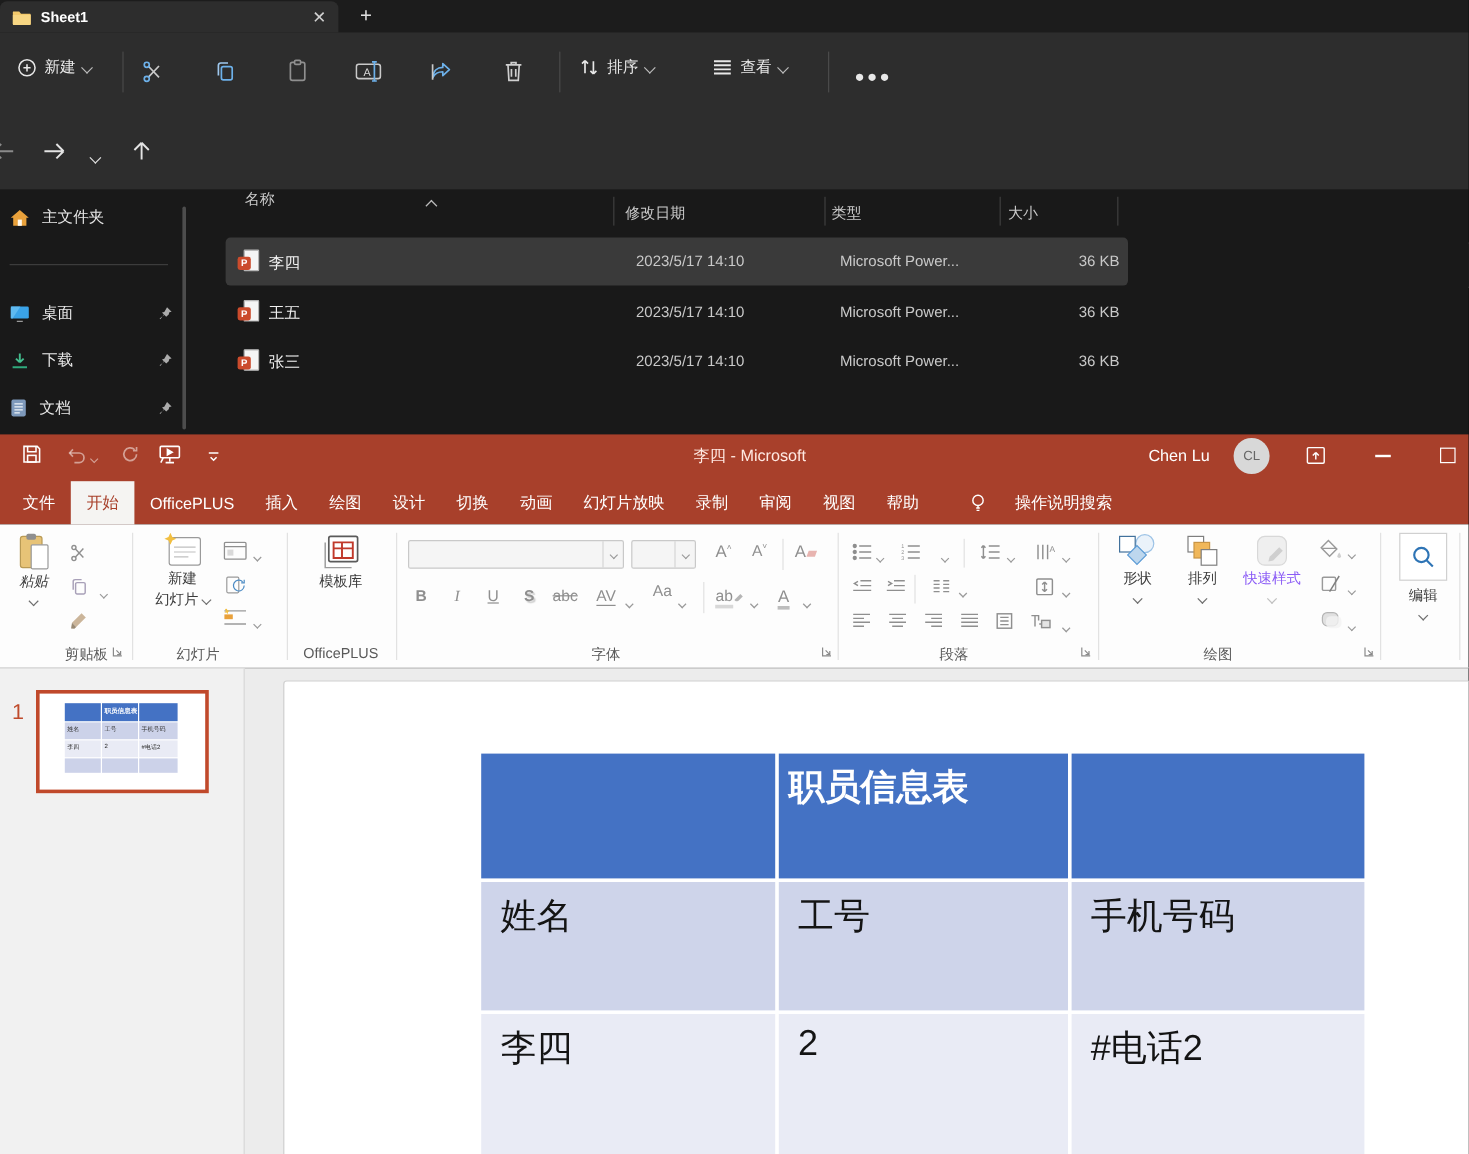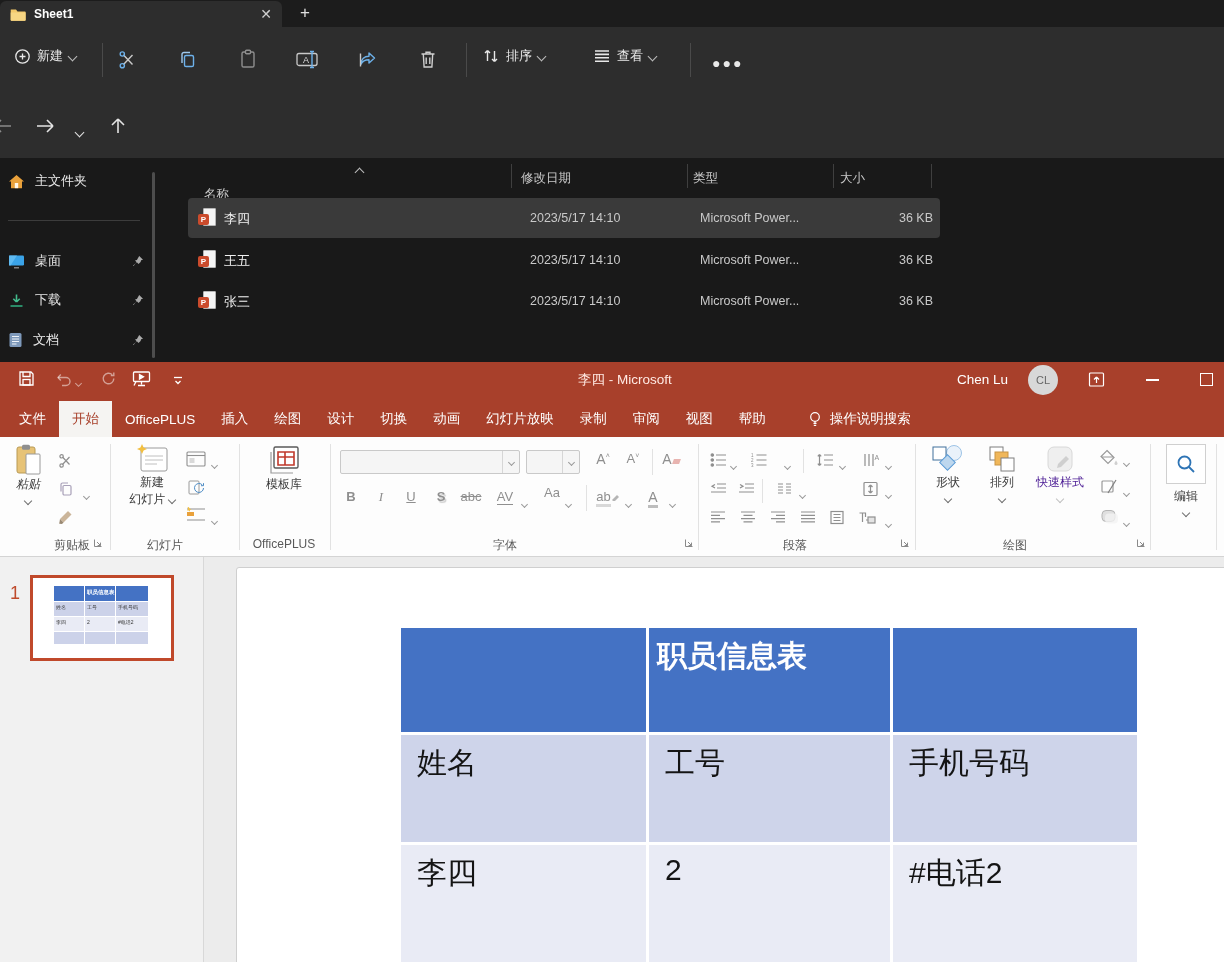--- a/index.html
+++ b/index.html
@@ -260,21 +260,21 @@
         </span>
       <span>文档</span>
       <span style="margin-left:auto">
           <svg width="12" height="12" viewBox="0 0 12 12">
             <path d="M7.2 1l3.8 3.8-1.9.4-.5 1.9L6.5 9 4.6 7.1 1.6 11l-.6-.6 3.9-3L3 5.5l1.9-.5z" fill="#ababab"></path>
           </svg>
         </span>
     </div>
     <div style="position:absolute;left:152px;top:14px;width:3px;height:186px;background:#4d4d4d;border-radius:2px;"></div>
 
-    <span class="ab hdr" style="left:204px;top:28px;">名称</span>
+    <span class="ab hdr" style="left:204px;top:0;">名称</span>
     <span class="ab" style="left:356px;top:4px;color:#bdbdbd"><span class="cvu"></span></span>
     <span class="ab hdr" style="left:521px;top:12px;">修改日期</span>
     <span class="ab hdr" style="left:693px;top:12px;">类型</span>
     <span class="ab hdr" style="left:840px;top:12px;">大小</span>
     <div class="vdiv" style="left:511px;top:6px;height:24px;background:#3f3f3f;"></div>
     <div class="vdiv" style="left:687px;top:6px;height:24px;background:#3f3f3f;"></div>
     <div class="vdiv" style="left:833px;top:6px;height:24px;background:#3f3f3f;"></div>
     <div class="vdiv" style="left:931px;top:6px;height:24px;background:#3f3f3f;"></div>
 
     <div class="ab" style="left:188px;top:40px;width:752px;height:40px;background:#3a3a3a;border-radius:4px;">
@@ -364,21 +364,21 @@
       <div class="pp-tab">插入</div>
       <div class="pp-tab">绘图</div>
       <div class="pp-tab">设计</div>
       <div class="pp-tab">切换</div>
       <div class="pp-tab">动画</div>
       <div class="pp-tab">幻灯片放映</div>
       <div class="pp-tab">录制</div>
       <div class="pp-tab">审阅</div>
       <div class="pp-tab">视图</div>
       <div class="pp-tab">帮助</div>
-      <div class="pp-tab" style="gap:8px;margin-left:16px;">
+      <div class="pp-tab" style="gap:24px;margin-left:16px;">
         <span>
             <svg width="14" height="17" viewBox="0 0 14 17" fill="none" stroke="#fff" stroke-width="1.2">
               <circle cx="7" cy="6" r="4.3"></circle>
               <path d="M5.5 12.3h3M5.8 14.3h2.4M7 10.3v2"></path>
             </svg>
           </span>
         <span>操作说明搜索</span>
       </div>
     </div>
   </div>
@@ -619,21 +619,21 @@
     </div>
     <div class="bigbtn" style="left:978px;top:7px;width:48px;">
       <svg width="30" height="30" viewBox="0 0 30 30" style="margin:0 auto;">
           <rect x="3" y="3" width="13" height="13" fill="#fff" stroke="#7f7f7f"></rect>
           <rect x="8" y="8" width="13" height="13" fill="#f0b75a" stroke="#c99545"></rect>
           <rect x="14" y="14" width="13" height="13" fill="#fff" stroke="#7f7f7f"></rect>
         </svg>
       <div>排列</div>
       <span class="cv" style="color:#6f6f6f;width:5px;height:5px;"></span>
     </div>
-    <div class="bigbtn" style="left:1030px;top:7px;width:60px;color:#4c1d95;">
+    <div class="bigbtn" style="left:1030px;top:7px;width:60px;color:#8b5cf6;">
       <svg width="32" height="30" viewBox="0 0 32 30" style="margin:0 auto;">
           <rect x="4" y="3" width="24" height="24" rx="6" fill="#efefef" stroke="#d8d8d8"></rect>
           <path d="M14 20l8-8 3 3-8 8-4 1z" fill="#cfcfcf"></path>
         </svg>
       <div>快速样式</div>
       <span class="cv" style="color:#c0c0c0;width:5px;height:5px;"></span>
     </div>
     <span class="ab" style="left:1100px;top:12px;">
         <svg width="18" height="17" viewBox="0 0 18 17" fill="none" stroke="#9a9a9a" stroke-width="1.2">
           <path d="M7 1.5l7 7-6 6-7-7zM1.5 8h12"></path>

